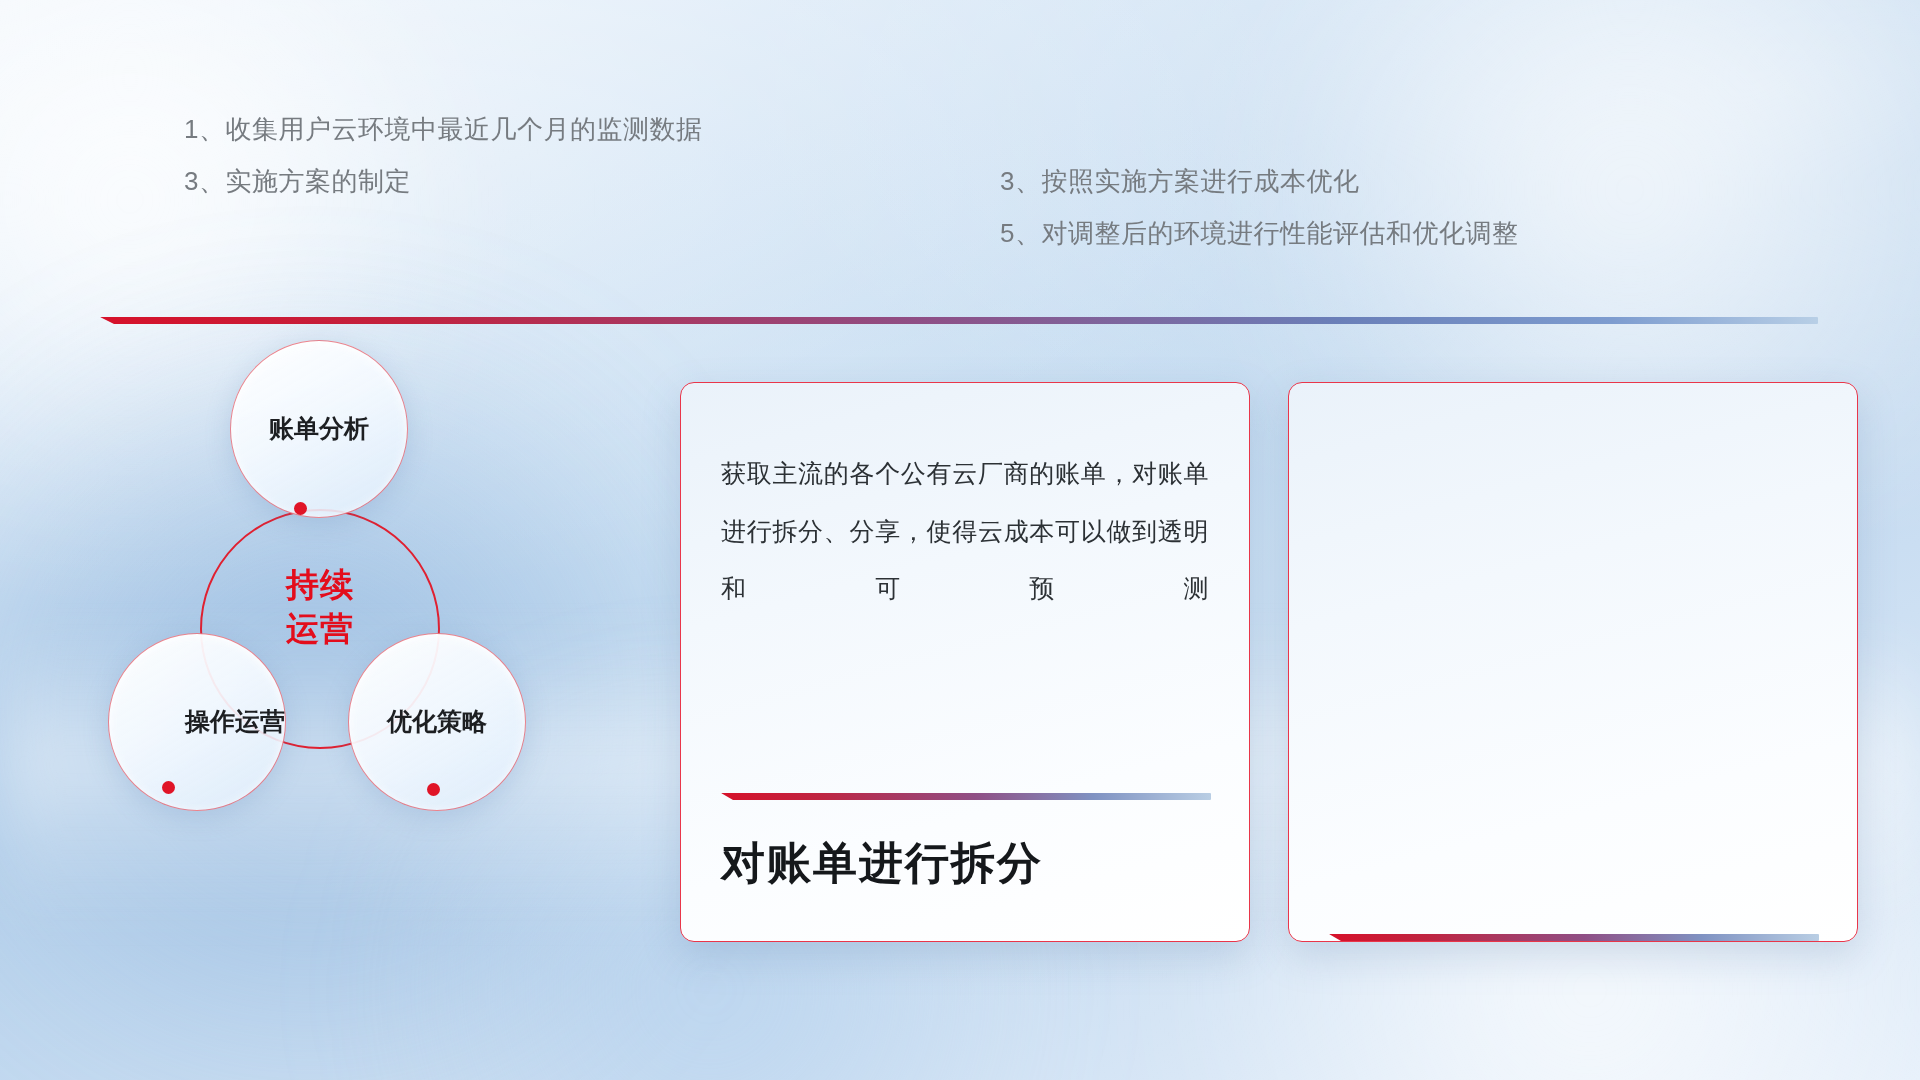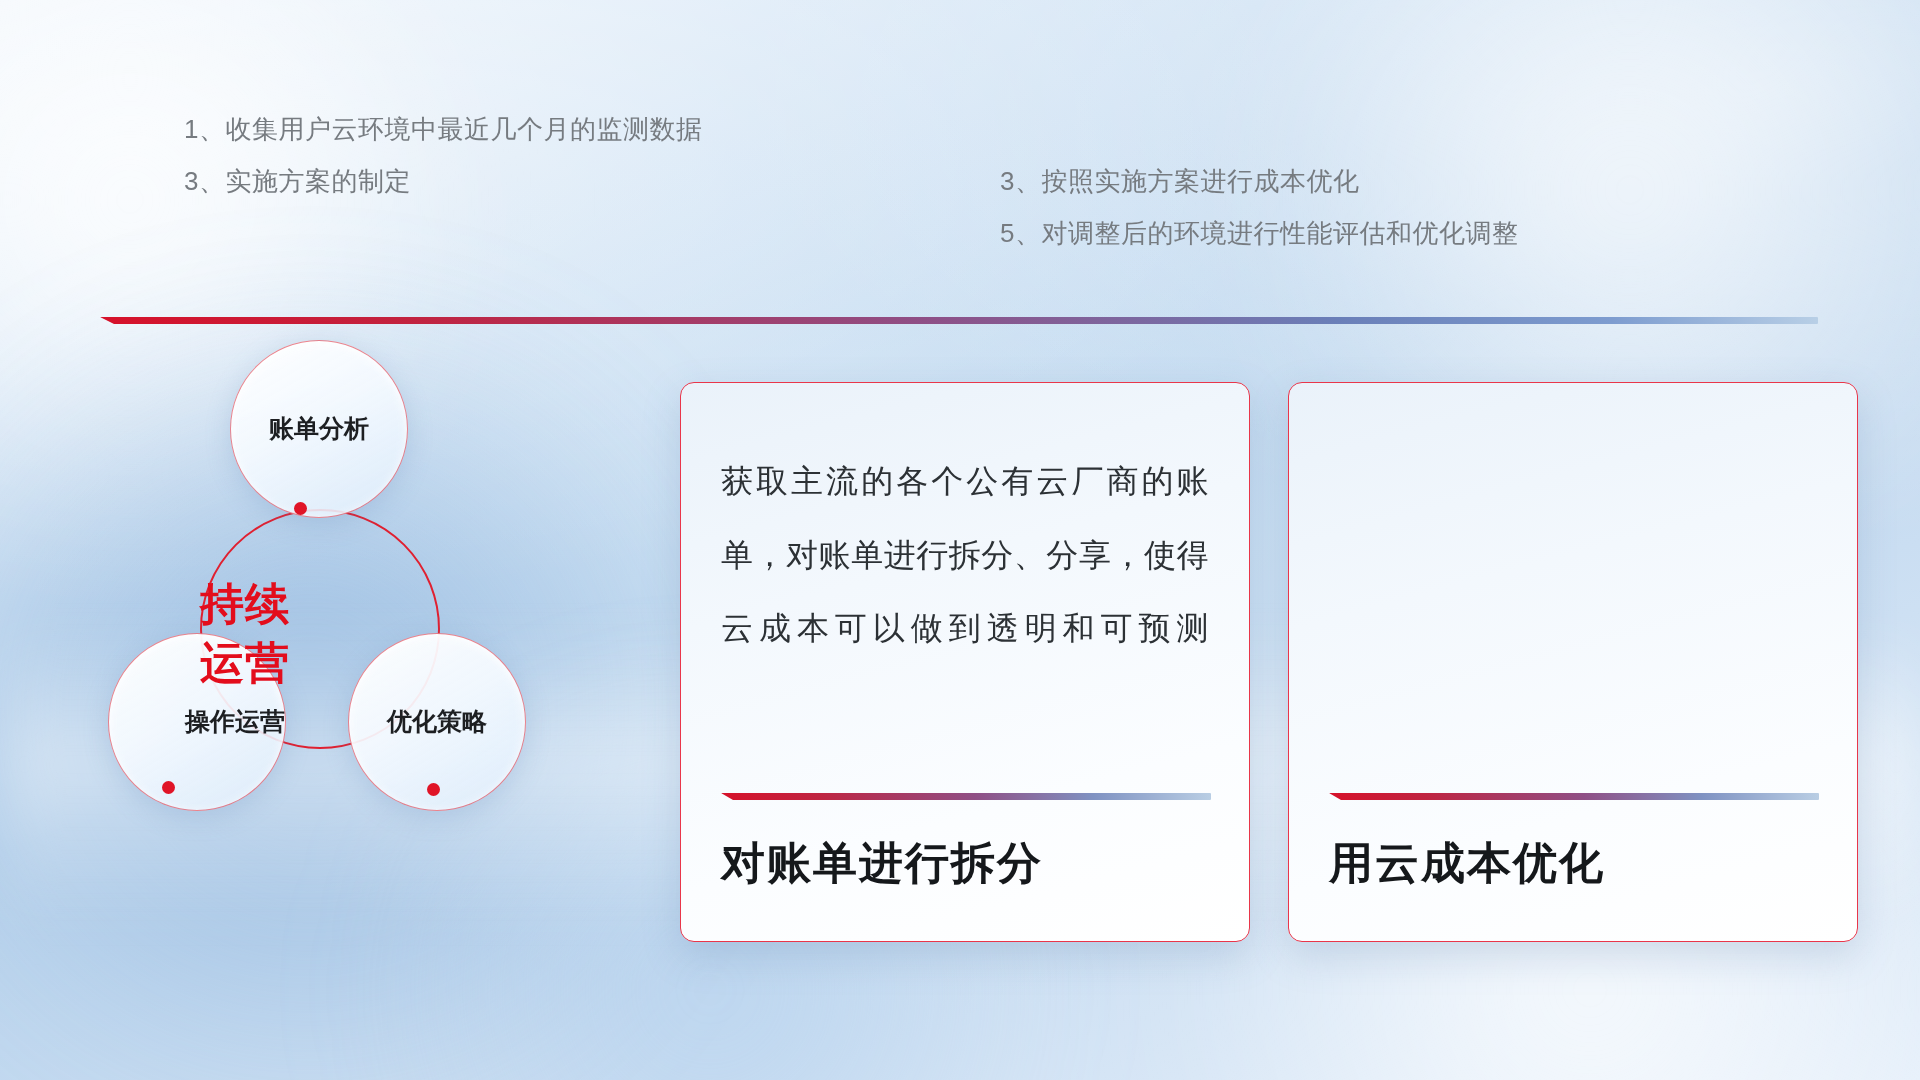--- a/index.html
+++ b/index.html
@@ -76,38 +76,38 @@
   #bubble-left   { left:8px;   top:278px;  width:178px; height:178px; z-index:3;justify-content:flex-end; }
   #bubble-right  { left:248px; top:278px;  width:178px; height:178px; z-index:3; }
   .dot {
     position:absolute; width:13px; height:13px; border-radius:50%;
     background:#e01427; z-index:5;
   }
   #dot-top   { left:194px; top:147px; }
   #dot-left  { left:62px;  top:426px; }
   #dot-right { left:327px; top:428px; }
   #center-label {
-    position:absolute; left:100px; top:220px; width:240px;
-    text-align:left; color:#e30d1c; font-weight:800;
-    font-size:44px; line-height:1.33; z-index:4; letter-spacing:1px;
+    position:absolute; left:100px; top:208px; width:240px;
+    text-align:center; color:#e30d1c; font-weight:800;
+    font-size:33px; line-height:1.33; z-index:4; letter-spacing:1px;
   }
 
   
   .card {
     position:absolute; top:382px; width:570px; height:560px;
     border:1.6px solid #e9364a; border-radius:14px;
     background:linear-gradient(165deg,#eaf2fa 0%,#f3f8fd 35%,#fbfdff 72%,#ffffff 100%);
     box-shadow:0 14px 38px rgba(86,124,168,.22);
     padding:62px 40px 0 40px;
     display:flex; flex-direction:column;
   }
   #card-left  { left:680px; }
   #card-right { left:1288px; }
   .card-body {
-    font-size:32px; color:#2c3135; line-height:2.3;
+    font-size:25px; color:#2c3135; line-height:2.3;
     text-align:justify; text-align-last:justify; letter-spacing:.5px;
   }
   .card-rule {
     margin-top:auto; height:7px; width:490px;
     background:linear-gradient(90deg,#d6112a 0%,#bf2441 20%,#8f4f85 52%,#7f92c2 76%,#b9cee4 100%);
     clip-path:polygon(0 0,100% 0,100% 100%,12px 100%);
     border-radius:1px;
   }
   .card-title {
     font-size:44px; font-weight:800; color:#15181b;
@@ -168,16 +168,15 @@
   </div>
 
   <div class="card" id="card-left">
     <div class="card-body">获取主流的各个公有云厂商的账单，对账单进行拆分、分享，使得云成本可以做到透明和可预测</div>
     <div class="card-rule"></div>
     <div class="card-title">对账单进行拆分</div>
   </div>
 
   <div class="card" id="card-right">
     <div class="card-rule"></div>
-    <div class="card-title">用云成本优化</div>
   </div>
 
 </div>
 
 </body></html>

